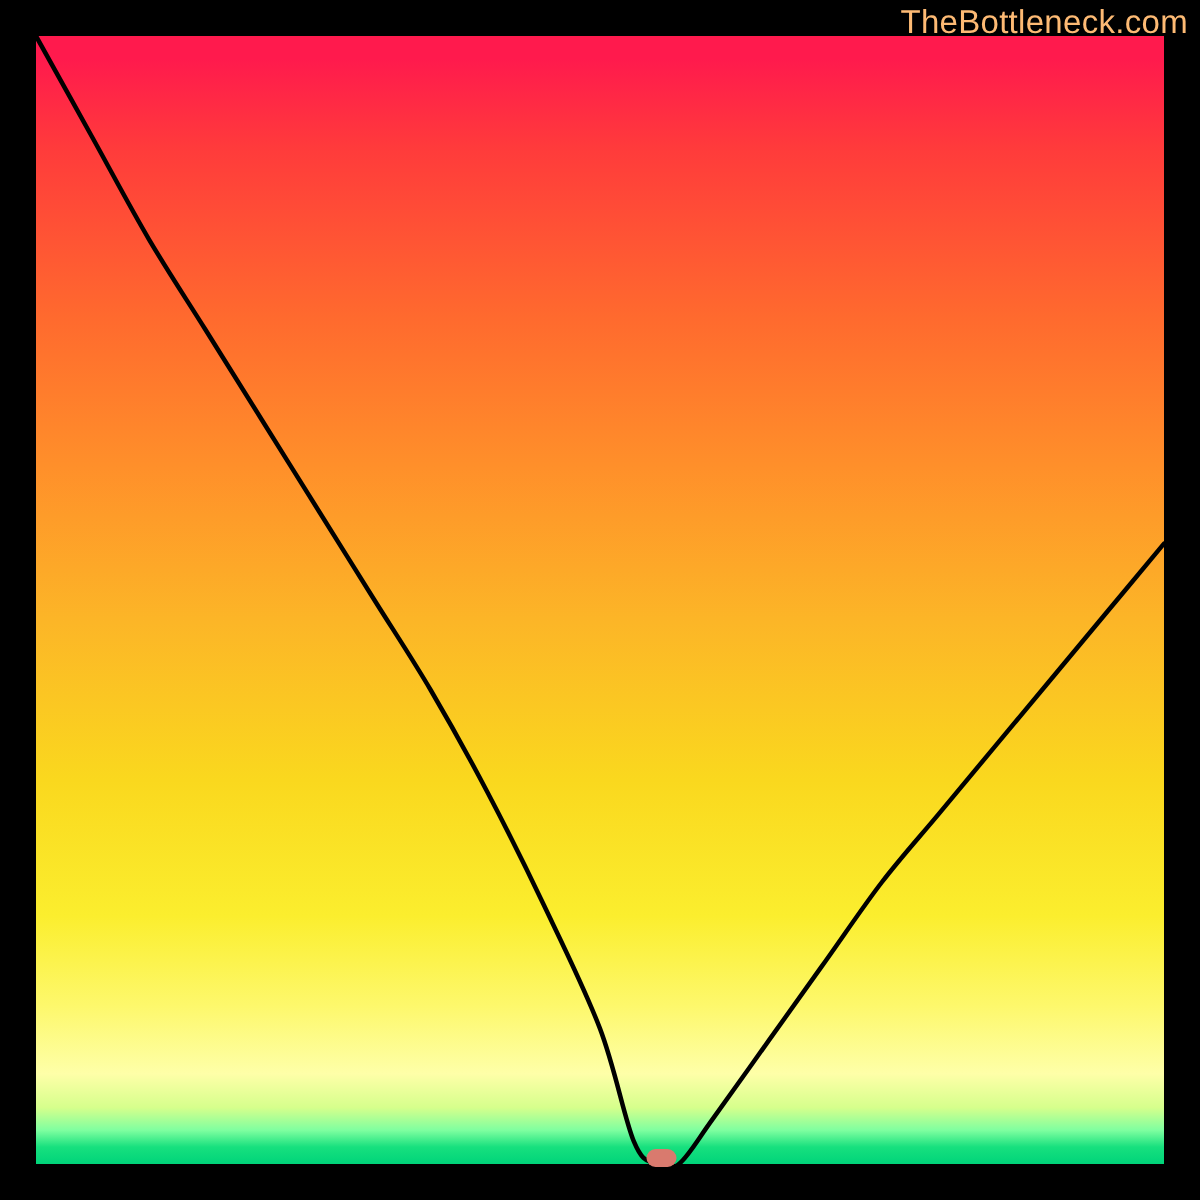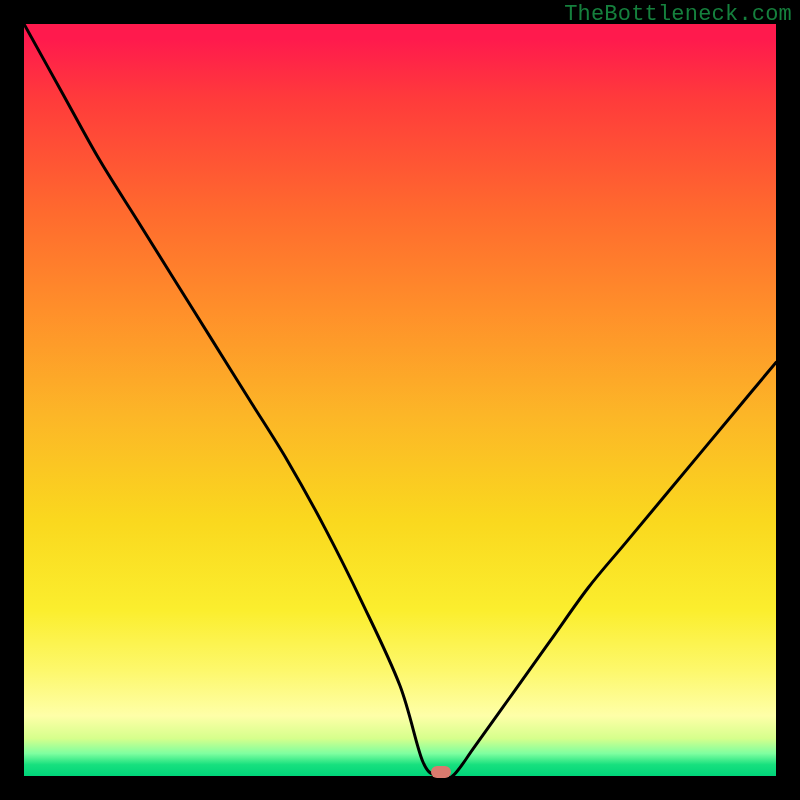--- a/index.html
+++ b/index.html
@@ -42,26 +42,25 @@
     #d6ff8c 95%,
     #7fffa0 97%,
     #17e07e 98.5%,
     #00d47a 100%
   );
 }
 .watermark {
   position: absolute;
   top: 2px;
   right: 8px;
-  color: #15803d;
+  color: #fdba74;
   font-size: 22px;
   font-weight: 500;
   letter-spacing: 0.2px;
   z-index: 5;
-  font-family: Liberation Mono, monospace;
 }
 svg.curve {
   position: absolute;
   left: 0;
   top: 0;
   width: 752px;
   height: 752px;
 }
 .marker {
   position: absolute;

